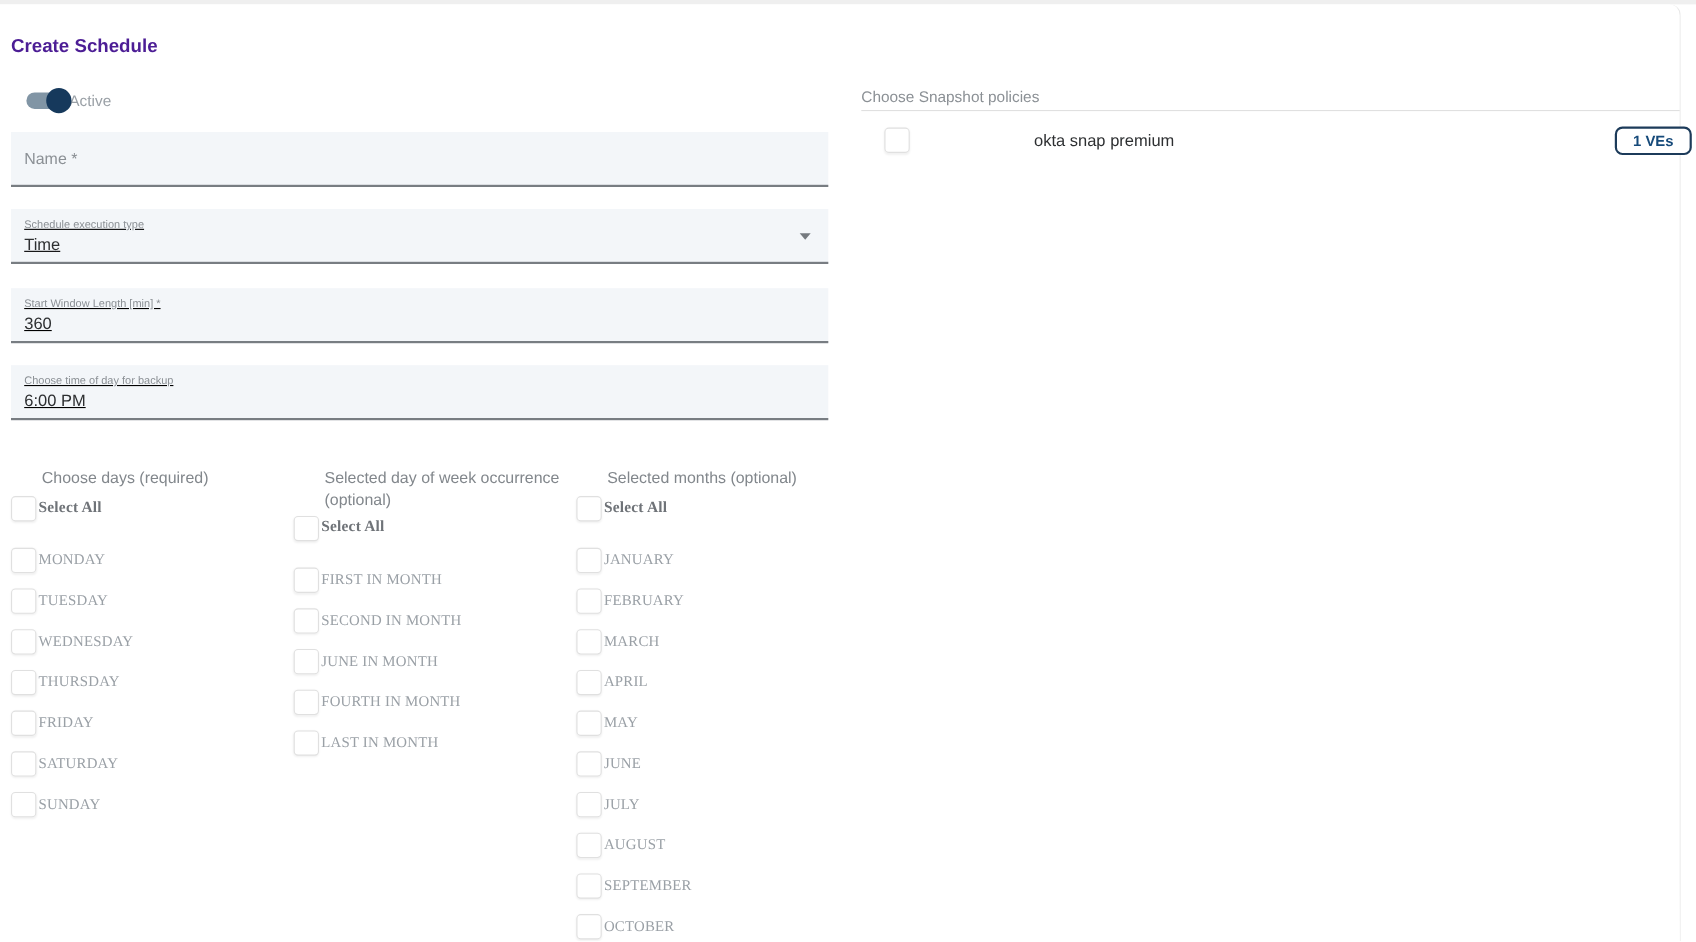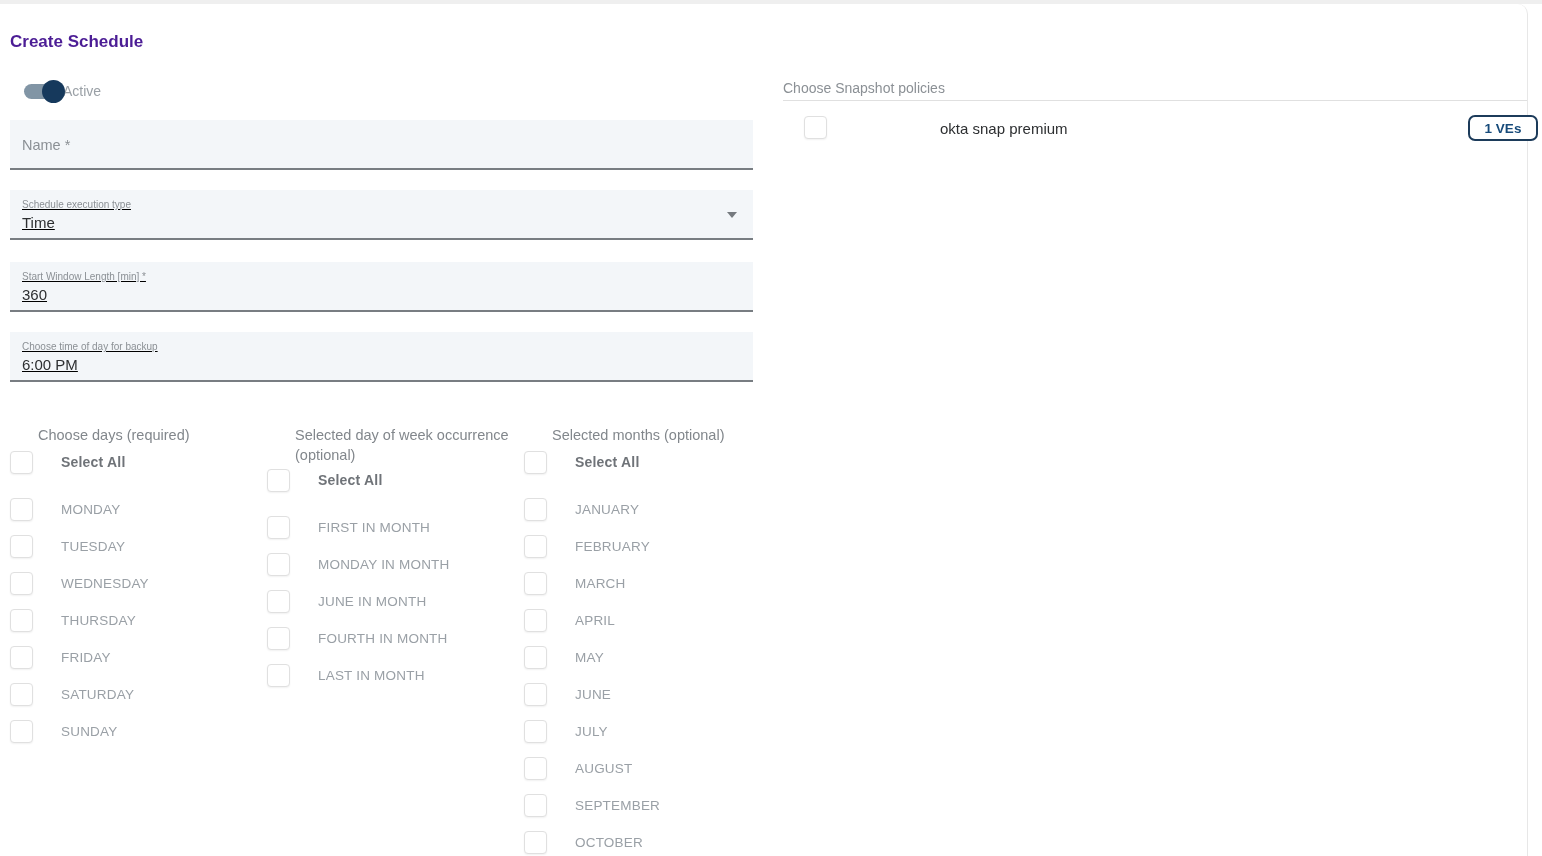--- a/index.html
+++ b/index.html
@@ -40,21 +40,21 @@
   .col { position:absolute; top:425px; width:252px; }
   .col-days   { left:10px; }
   .col-occ    { left:267px; }
   .col-months { left:524px; }
   .col-header { font-size:14.5px; color:#82878c; line-height:20px; margin-bottom:5px;margin-left:28px; }
   .col-occ .col-header { margin-bottom:3px; }
   .check-row { display:flex; align-items:center; height:24px; margin-bottom:13px; cursor:pointer; }
   .select-all-row { margin-bottom:23px; }
   .cb { flex:none; width:23px; height:23px; background:#fff; border:1px solid #e0e0e0;
         border-radius:4px; box-shadow:0 1px 2px rgba(0,0,0,.06); }
-  .cb-label { margin-left:28px; font-size:13.5px; color:#9aa0a6; letter-spacing:.2px; }
+  .cb-label { margin-left:2px; font-size:13.5px; color:#9aa0a6; letter-spacing:.2px;font-family:Liberation Serif, serif; }
   .select-all-row .cb-label { font-size:14px; font-weight:bold; color:#6f7378; }
 
   
   .policies-header { position:absolute; left:783px; top:80px; font-size:14px; color:#8b9095; }
   .policies-divider { position:absolute; left:783px; top:100px; width:744px; height:1px; background:#e0e0e0; }
   .policy-row { position:absolute; left:783px; top:112px; width:744px; height:34px; }
   .policy-row .cb { position:absolute; left:21px; top:4px; }
   .policy-name { position:absolute; left:157px; top:8px; font-size:15px; color:#2d2f31; }
   .ve-badge { position:absolute; left:685px; top:3px; width:70px; height:26px;
               border:2px solid #1c3b5a; border-radius:7px; background:#fff;
@@ -140,21 +140,21 @@
   <div class="check-row select-all-row">
     <span class="cb"></span>
     <span class="cb-label">Select All</span>
   </div>
   <div class="check-row">
     <span class="cb"></span>
     <span class="cb-label">FIRST IN MONTH</span>
   </div>
   <div class="check-row">
     <span class="cb"></span>
-    <span class="cb-label">MONDAY IN MONTH</span>
+    <span class="cb-label">SECOND IN MONTH</span>
   </div>
   <div class="check-row">
     <span class="cb"></span>
     <span class="cb-label">JUNE IN MONTH</span>
   </div>
   <div class="check-row">
     <span class="cb"></span>
     <span class="cb-label">FOURTH IN MONTH</span>
   </div>
   <div class="check-row">

